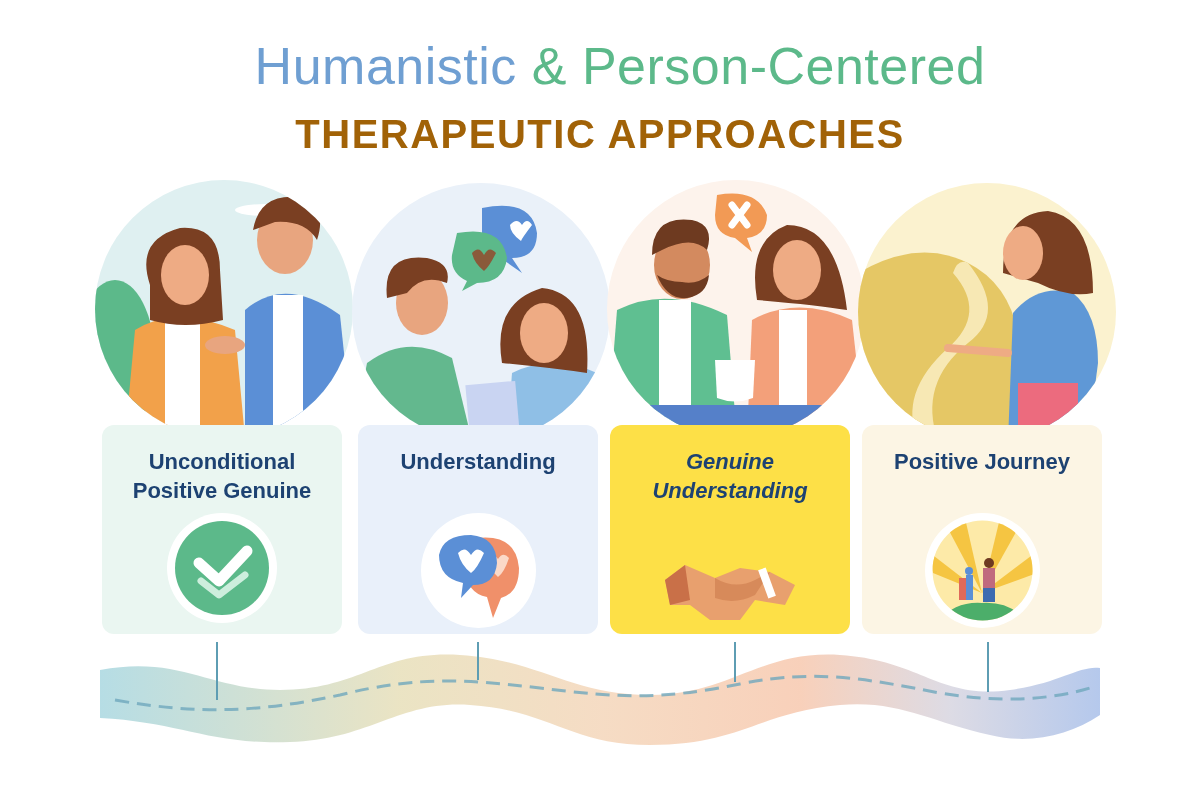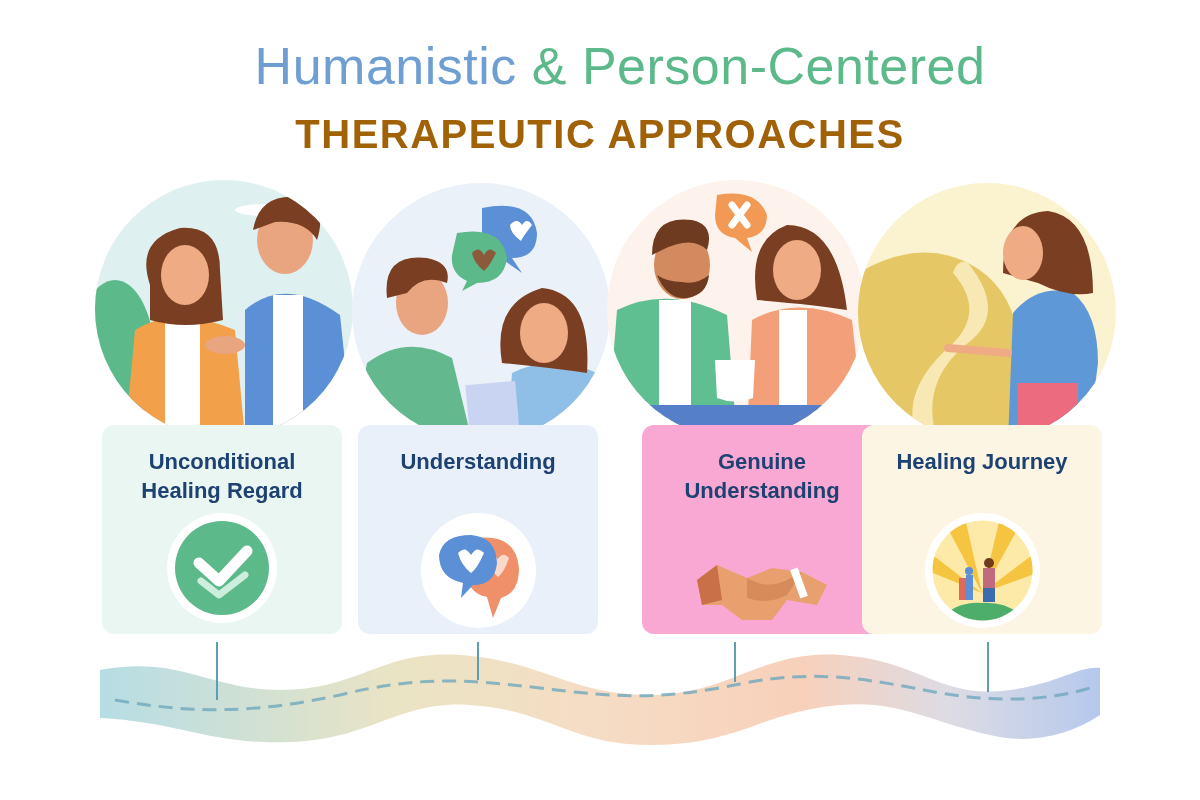--- a/index.html
+++ b/index.html
@@ -67,21 +67,21 @@
     <path d="M30,258 L40,150 Q80,125 140,150 L150,258 Z" fill="#f2a14a"></path>
     <rect x="70" y="140" width="35" height="118" fill="#ffffff"></rect>
     <path d="M55,105 Q40,60 85,48 Q125,45 125,90 L128,140 Q90,150 55,140 Z" fill="#7a3f22"></path>
     <ellipse cx="90" cy="95" rx="24" ry="30" fill="#eeab84"></ellipse>
     <ellipse cx="130" cy="165" rx="20" ry="9" fill="#e8a57f"></ellipse>
   </svg>
 </div>
 <div class="card" style="left:102px; background:#eaf6f1;">
   <div class="card-title">
     <div>Unconditional</div>
-    <div>Healing Regard</div>
+    <div>Positive Genuine</div>
   </div>
   <div class="card-icon" style="top:88px; width:110px; height:110px; margin-left:-55px;">
     <svg viewBox="0 0 110 110">
       <circle cx="55" cy="55" r="47" fill="#5cb98a"></circle>
       <path d="M32,50 L52,68 L80,38" stroke="#ffffff" stroke-width="11" fill="none" stroke-linecap="round" stroke-linejoin="round"></path>
       <path d="M34,68 L52,82 L78,62" stroke="#cdeedd" stroke-width="7" fill="none" stroke-linecap="round" stroke-linejoin="round"></path>
     </svg>
   </div>
 </div>
 
@@ -126,21 +126,21 @@
     <path d="M50,95 Q60,120 80,118 Q100,115 102,95 Q90,105 75,102 Q60,102 50,95 Z" fill="#6e3a20"></path>
     <path d="M45,75 Q45,35 85,40 Q108,45 100,70 Q85,55 55,70 Z" fill="#6e3a20"></path>
     <path d="M140,258 L145,140 Q190,115 245,140 L258,258 Z" fill="#f3a07a"></path>
     <rect x="172" y="130" width="28" height="100" fill="#ffffff"></rect>
     <path d="M150,120 Q140,60 180,45 Q230,45 240,130 Q210,125 150,120 Z" fill="#7a3f22"></path>
     <ellipse cx="190" cy="90" rx="24" ry="30" fill="#eeab84"></ellipse>
     <rect x="0" y="225" width="258" height="33" fill="#5580c9"></rect>
     <path d="M108,180 L148,180 L146,218 Q128,225 110,218 Z" fill="#ffffff"></path>
   </svg>
 </div>
-<div class="card" style="left:642px; background:#f9a8d4;">
+<div class="card" style="left:610px; background:#fde047;font-style:italic;">
   <div class="card-title">
     <div>Genuine</div>
     <div>Understanding</div>
   </div>
   <div class="card-icon" style="top:125px; width:140px; height:75px; margin-left:-70px; border-radius:0; background:transparent;">
     <svg viewBox="0 0 140 75">
       <path d="M5,30 L25,15 L55,28 L80,18 L110,22 L135,35 L125,55 L95,50 L80,70 L50,70 L30,55 L10,55 Z" fill="#e8a06e"></path>
       <path d="M55,28 Q75,40 95,30 L110,22 L95,45 Q75,55 55,48 Z" fill="#d78a5a"></path>
       <rect x="103" y="18" width="8" height="30" fill="#ffffff" transform="rotate(-20 107 33)"></rect>
       <path d="M5,30 L25,15 L30,50 L10,55 Z" fill="#c97048"></path>
@@ -155,21 +155,21 @@
     <path d="M80,258 Q60,200 110,160 Q150,130 110,80 Q100,75 95,90 Q130,130 90,165 Q40,210 60,258 Z" fill="#f7e8b4"></path>
     <path d="M150,258 L155,130 Q180,100 215,110 Q240,130 240,180 L230,258 Z" fill="#5f98d6"></path>
     <rect x="160" y="200" width="60" height="58" fill="#ec6b7e"></rect>
     <path d="M145,90 Q145,30 190,28 Q235,35 235,110 Q210,115 180,100 Z" fill="#7a3f22"></path>
     <ellipse cx="165" cy="70" rx="20" ry="27" fill="#eeab84"></ellipse>
     <path d="M90,165 L150,170" stroke="#eeab84" stroke-width="8" stroke-linecap="round"></path>
   </svg>
 </div>
 <div class="card" style="left:862px; background:#fcf5e4;">
   <div class="card-title">
-    <div>Healing Journey</div>
+    <div>Positive Journey</div>
   </div>
   <div class="card-icon" style="top:88px; width:115px; height:115px; margin-left:-57px;">
     <svg viewBox="0 0 115 115">
       <clipPath id="sunClip">
           <circle cx="57.5" cy="57.5" r="50"></circle>
         </clipPath>
       <g clip-path="url(#sunClip)">
         <rect width="115" height="115" fill="#fdeaa8"></rect>
         <g fill="#f5c542">
           <path d="M57,80 L20,10 L40,5 Z"></path>

